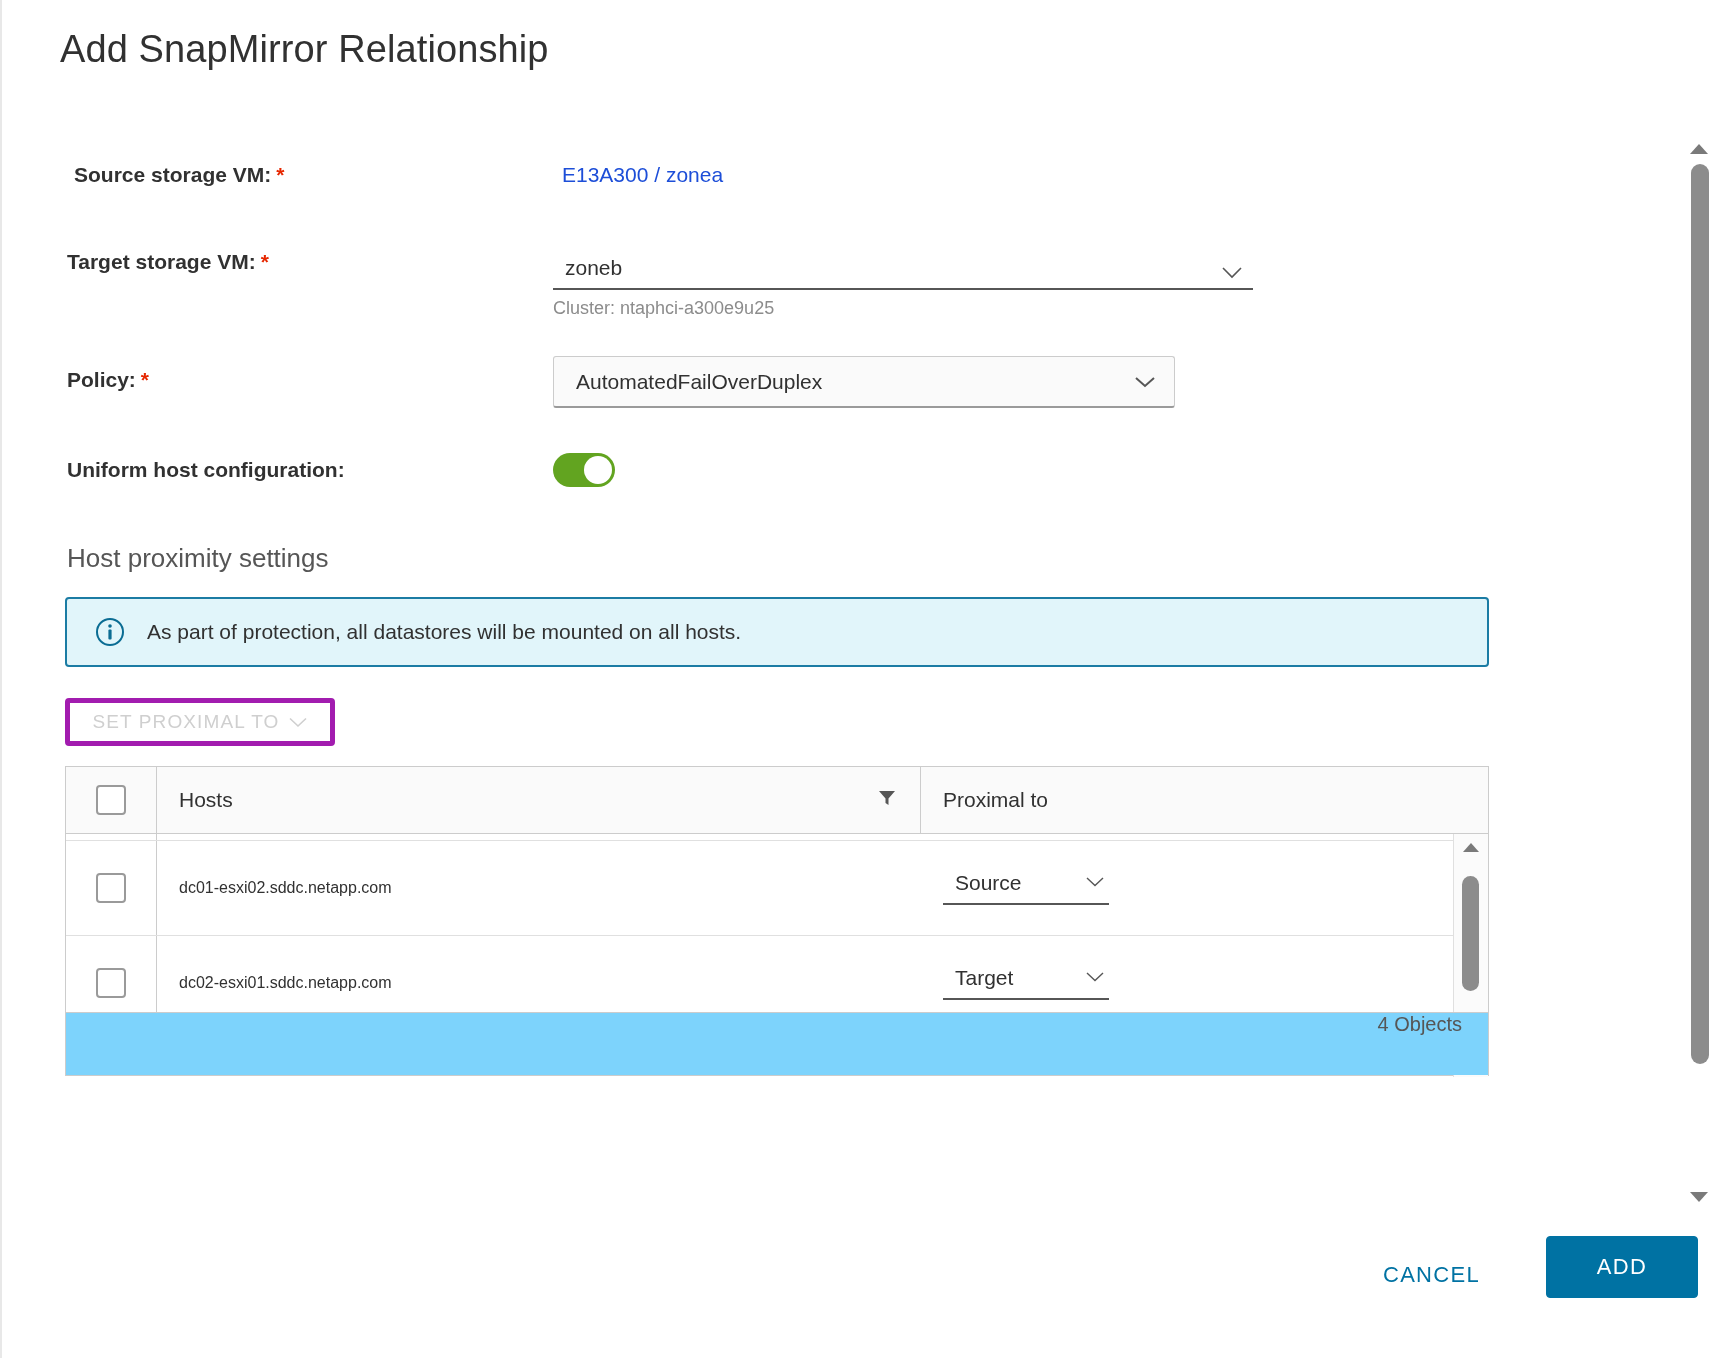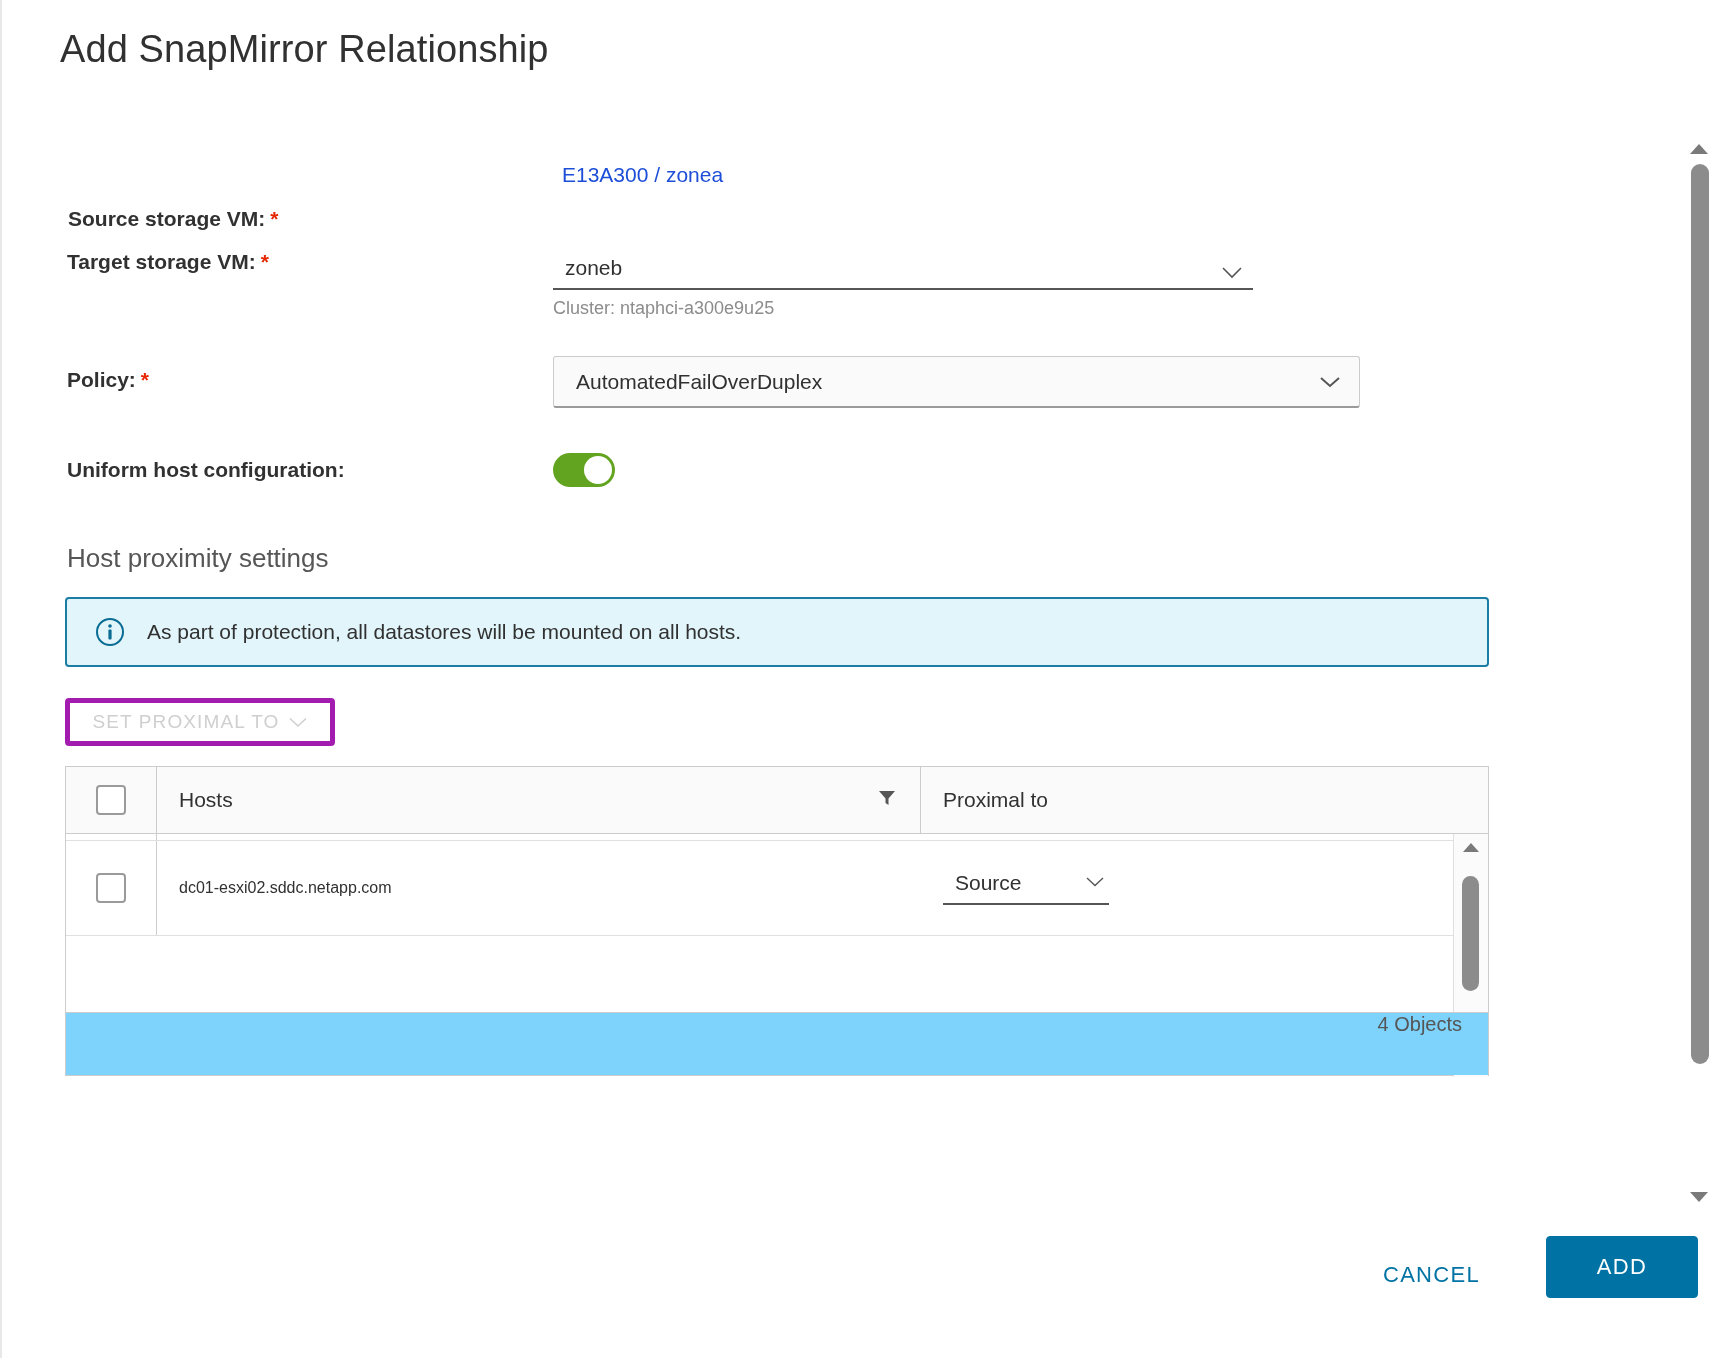--- a/index.html
+++ b/index.html
@@ -369,42 +369,42 @@
 </style>
 </head>
 <body>
 
 <div class="dialog">
 
   <div class="dlg-title">Add SnapMirror Relationship</div>
 
   <div class="form-area">
 
-    <div class="field-label" style="left:66px; top:23px;margin-top:44px;">
+    <div class="field-label" style="left:72px; top:23px;">
       <span>Source storage VM:</span><span class="req-star">*</span>
     </div>
     <div class="static-value" style="left:560px; top:23px;">E13A300 / zonea</div>
 
     <div class="field-label" style="left:65px; top:110px;">
       <span>Target storage VM:</span><span class="req-star">*</span>
     </div>
     <div class="underline-select" style="left:551px; top:100px; width:700px; height:50px;">
       <span>zoneb</span>
       <span class="chev">
         <svg width="22" height="14" viewBox="0 0 22 14" style="position:absolute; right:0; bottom:0;">
             <path d="M2 2 L11 11 L20 2" fill="none" stroke="#565656" stroke-width="1.6"></path>
           </svg>
       </span>
     </div>
     <div class="hint-text" style="left:551px; top:158px;">Cluster: ntaphci-a300e9u25</div>
 
     <div class="field-label" style="left:65px; top:228px;">
       <span>Policy:</span><span class="req-star">*</span>
     </div>
-    <div class="box-select" style="left:551px; top:216px; width:807px; height:52px;">
+    <div class="box-select" style="left:551px; top:216px; width:622px; height:52px;">
       <span>AutomatedFailOverDuplex</span>
       <span style="position:absolute; right:18px; top:50%; transform:translateY(-50%);">
         <svg width="22" height="14" viewBox="0 0 22 14">
             <path d="M2 3 L11 11 L20 3" fill="none" stroke="#565656" stroke-width="2"></path>
           </svg>
       </span>
     </div>
 
     <div class="field-label" style="left:65px; top:318px;">
       <span>Uniform host configuration:</span>
@@ -476,20 +476,36 @@
               <span>Source</span>
               <span class="cs-chev">
                 <svg width="20" height="12" viewBox="0 0 20 12">
                     <path d="M2 2 L10 9.5 L18 2" fill="none" stroke="#565656" stroke-width="1.4"></path>
                   </svg>
               </span>
             </span>
           </div>
         </div>
 
+        <div class="dg-row">
+          <div class="dg-col-check">
+            <div class="chkbox"></div>
+          </div>
+          <div class="cell-hosts">dc02-esxi01.sddc.netapp.com</div>
+          <div class="cell-prox">
+            <span class="cell-select">
+              <span>Target</span>
+              <span class="cs-chev">
+                <svg width="20" height="12" viewBox="0 0 20 12">
+                    <path d="M2 2 L10 9.5 L18 2" fill="none" stroke="#565656" stroke-width="1.4"></path>
+                  </svg>
+              </span>
+            </span>
+          </div>
+        </div>
 
         <div class="inner-sb">
           <div class="sb-arrow" style="top:0;">
             <svg width="18" height="11" viewBox="0 0 18 11">
                 <path d="M9 1 L17 10 L1 10 Z" fill="#7a7a7a"></path>
               </svg>
           </div>
           <div class="sb-thumb" style="top:42px; height:115px;"></div>
           <div class="sb-arrow" style="bottom:0;">
             <svg width="18" height="11" viewBox="0 0 18 11">

